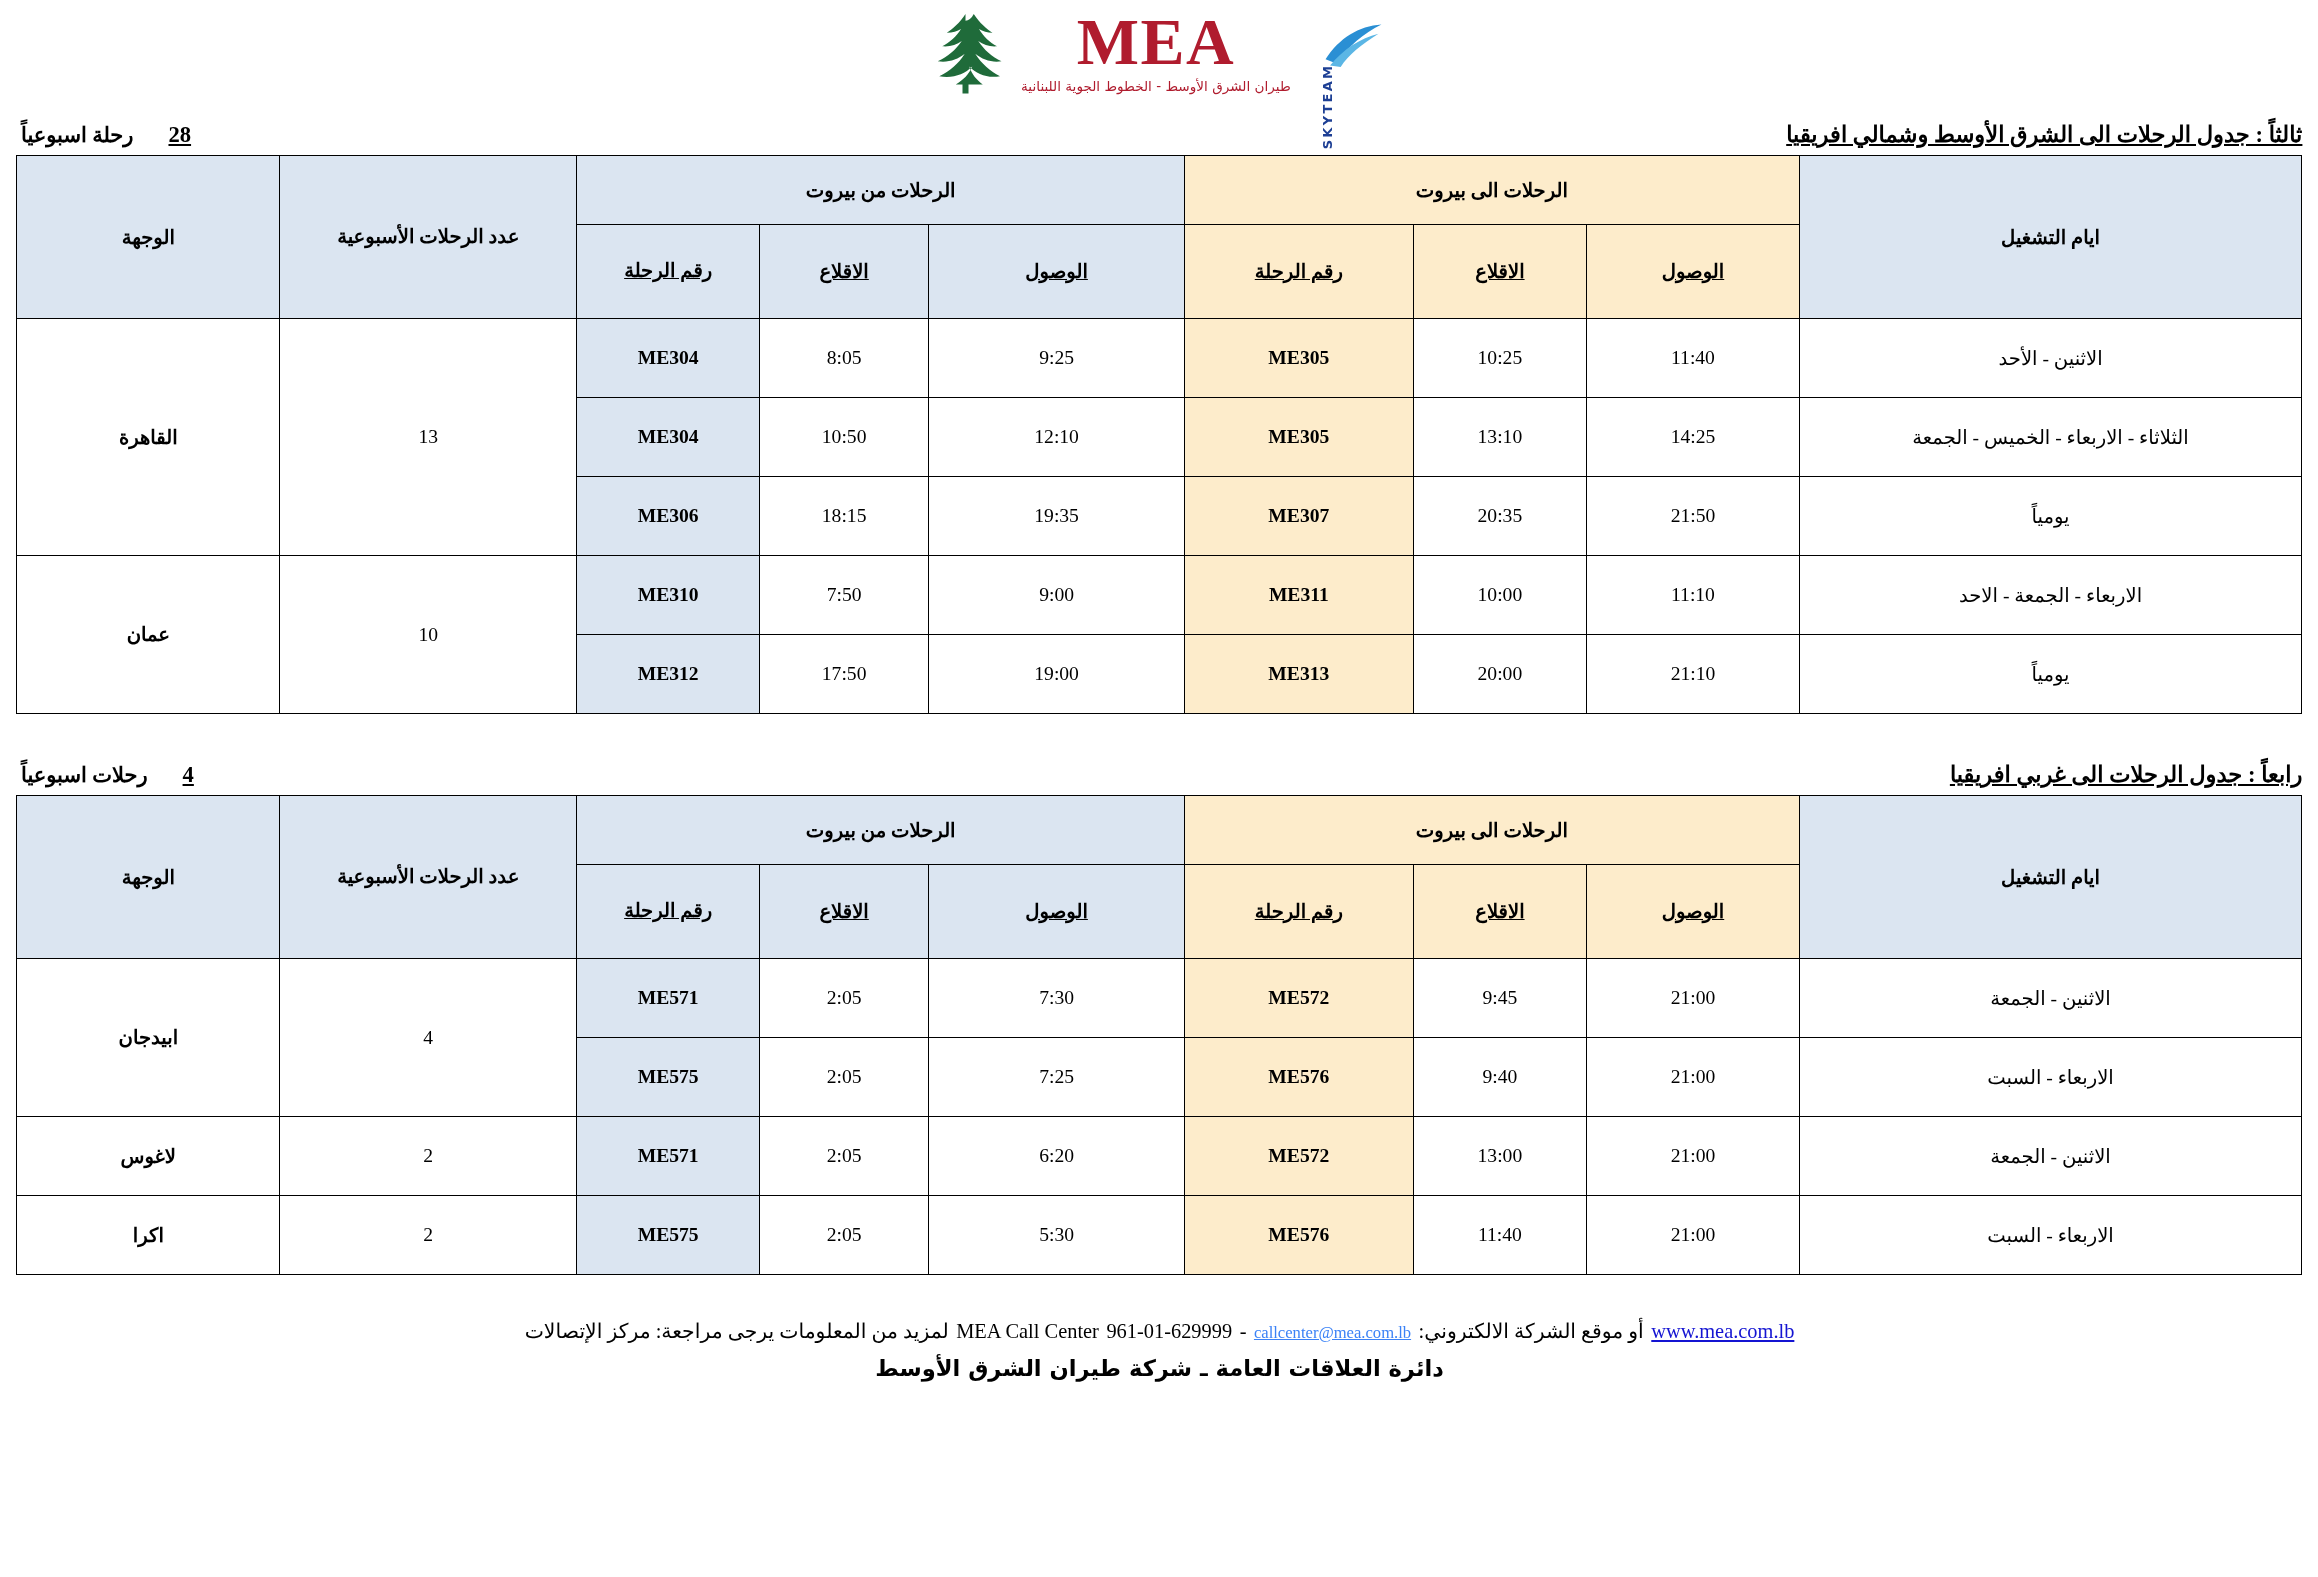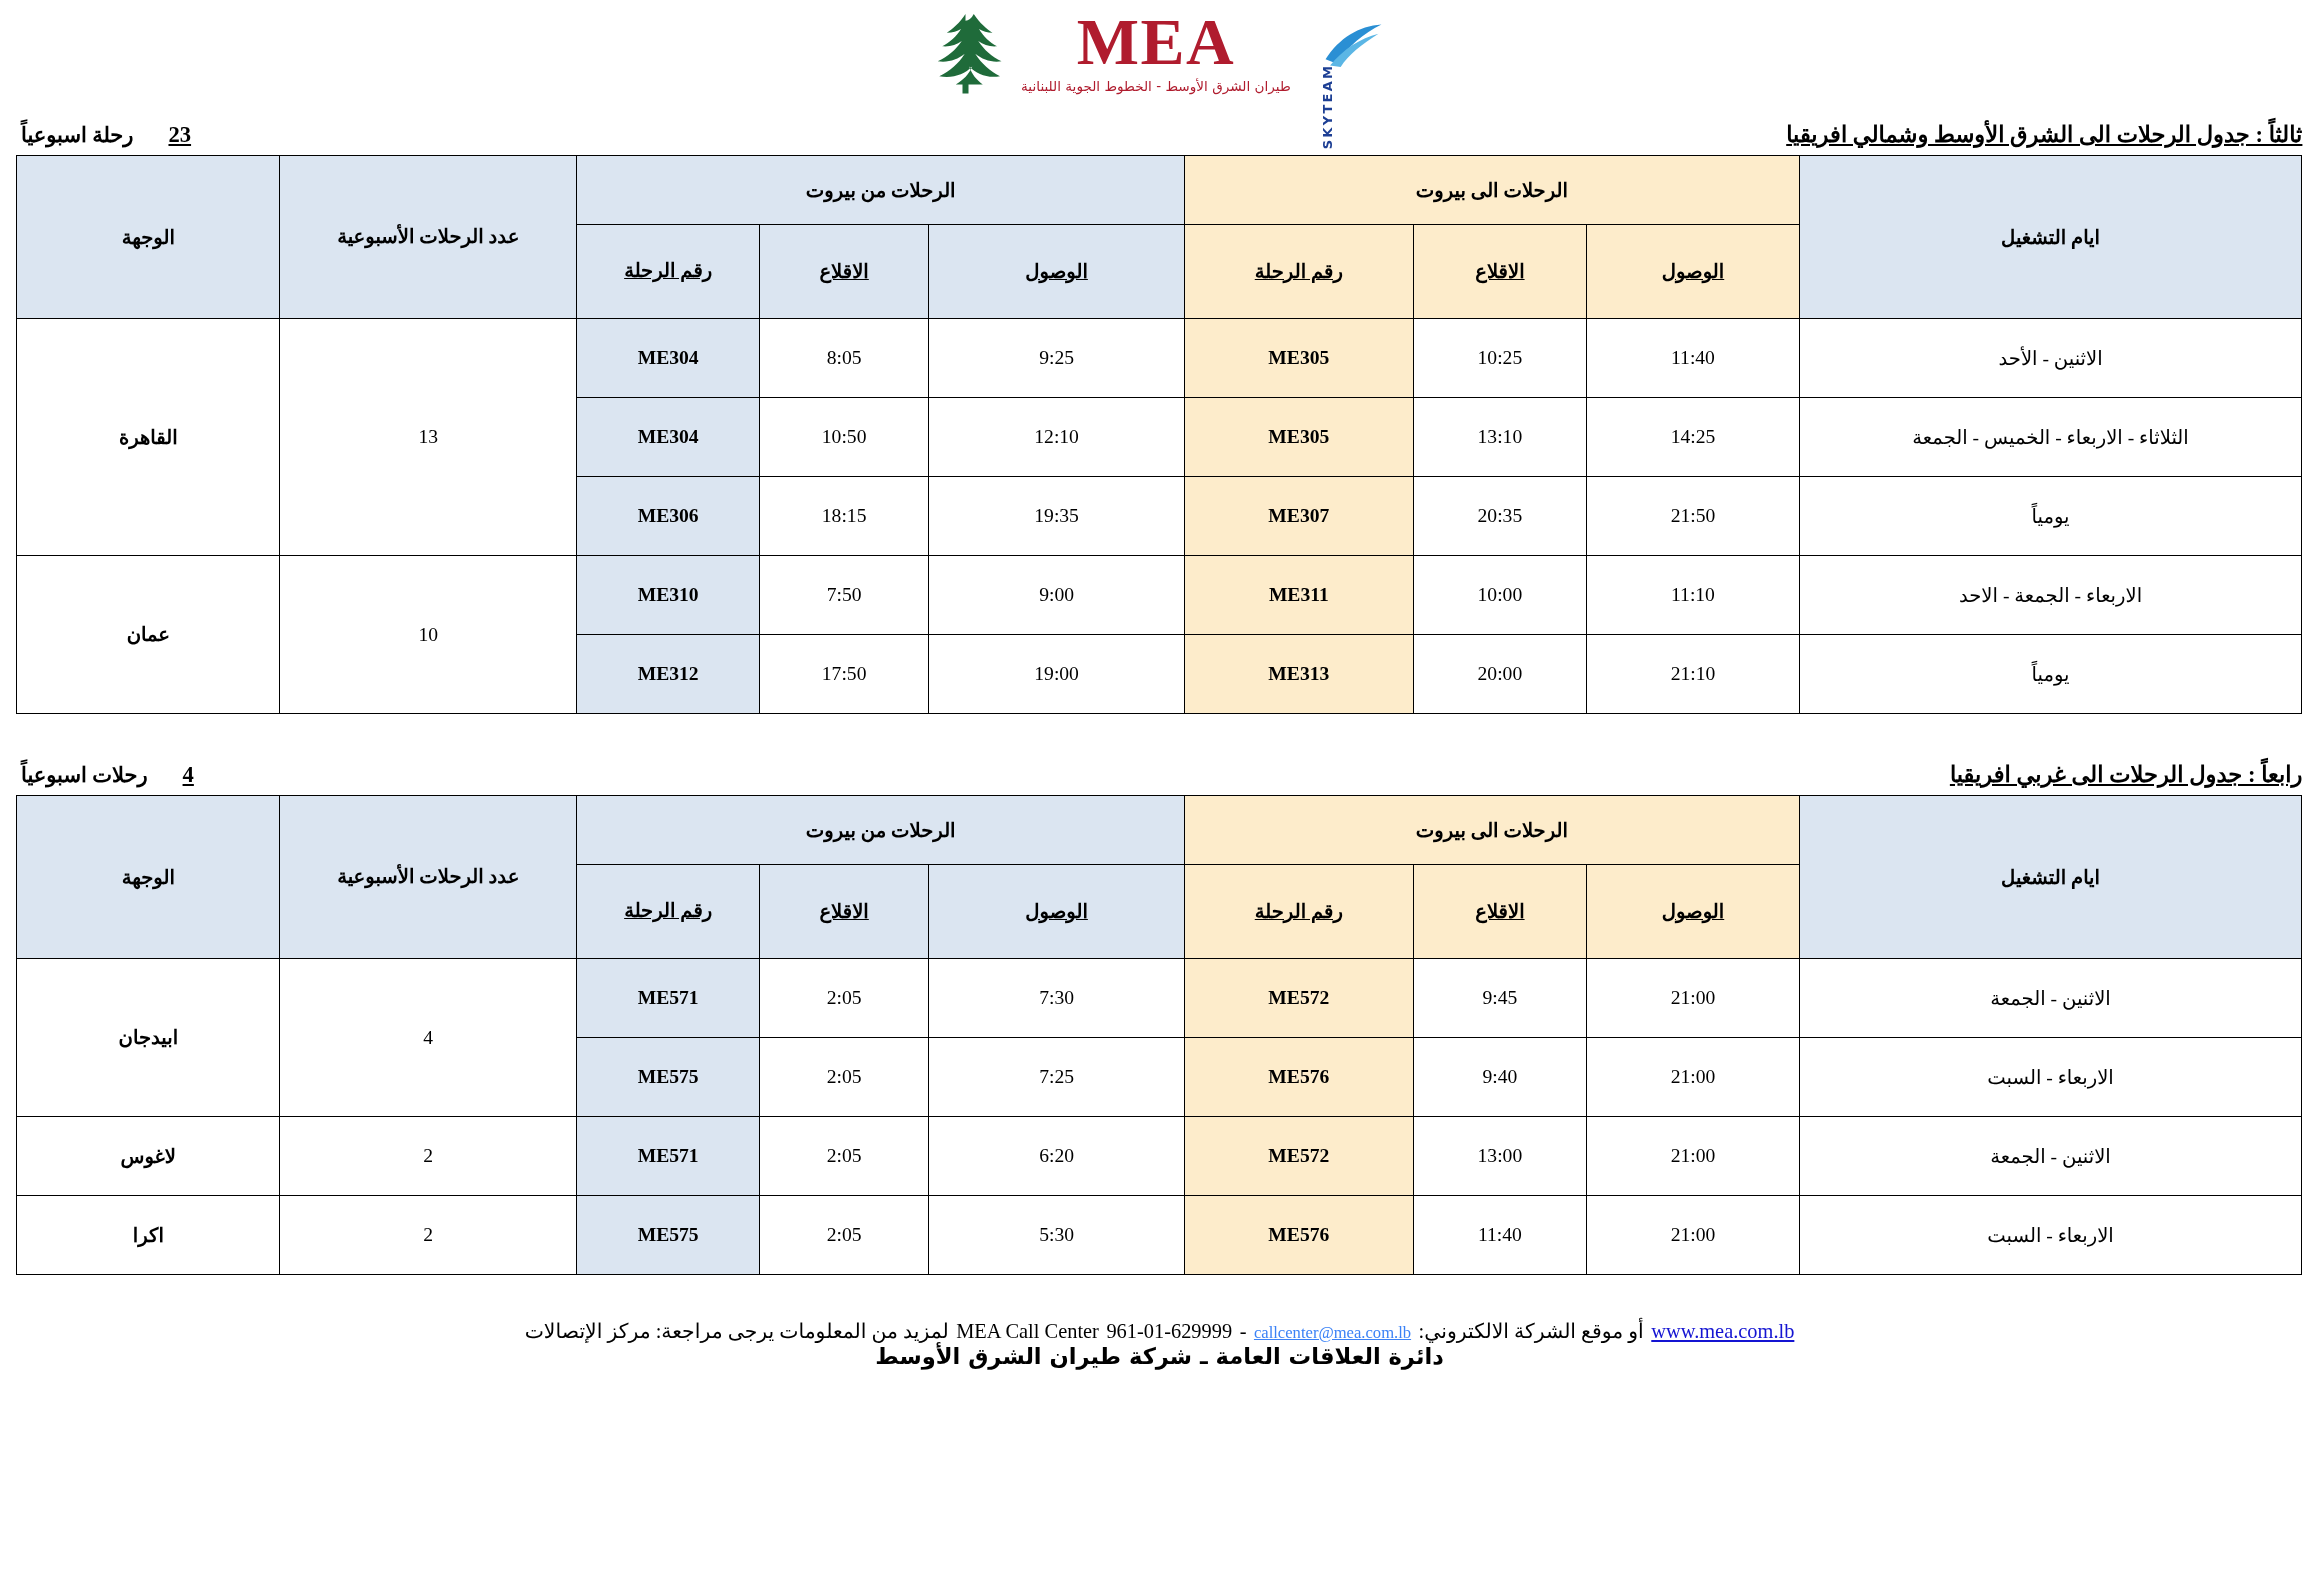--- a/index.html
+++ b/index.html
@@ -189,20 +189,21 @@
     font-size: 16.6px;
   }
   .footer-line1 .ltr {
     direction: ltr;
     unicode-bidi: embed;
     text-align: center;
   }
   .footer-line2 {
     font-size: 22.6px;
     font-weight: bold;
+    margin-top: 12px;
     font-family: "DejaVu Sans", sans-serif;
   }
 </style>
 </head>
 <body>
 
 <div class="page">
 
   <div class="logo-block">
     <div class="logo-inner">
@@ -226,21 +227,21 @@
           </svg>
         </div>
         <div class="skyteam-word">SKYTEAM</div>
       </div>
     </div>
   </div>
 
   <div class="section-head">
     <div class="section-title">ثالثاً : جدول الرحلات الى الشرق الأوسط وشمالي افريقيا</div>
     <div class="section-count">
-      <span class="count-num">23</span>
+      <span class="count-num">28</span>
       <span class="count-label">رحلة اسبوعياً</span>
     </div>
   </div>
 
   <table class="sched">
     <colgroup>
       <col class="c-days">
         <col class="c-arr-b">
         <col class="c-dep-b">
         <col class="c-fno-b">

